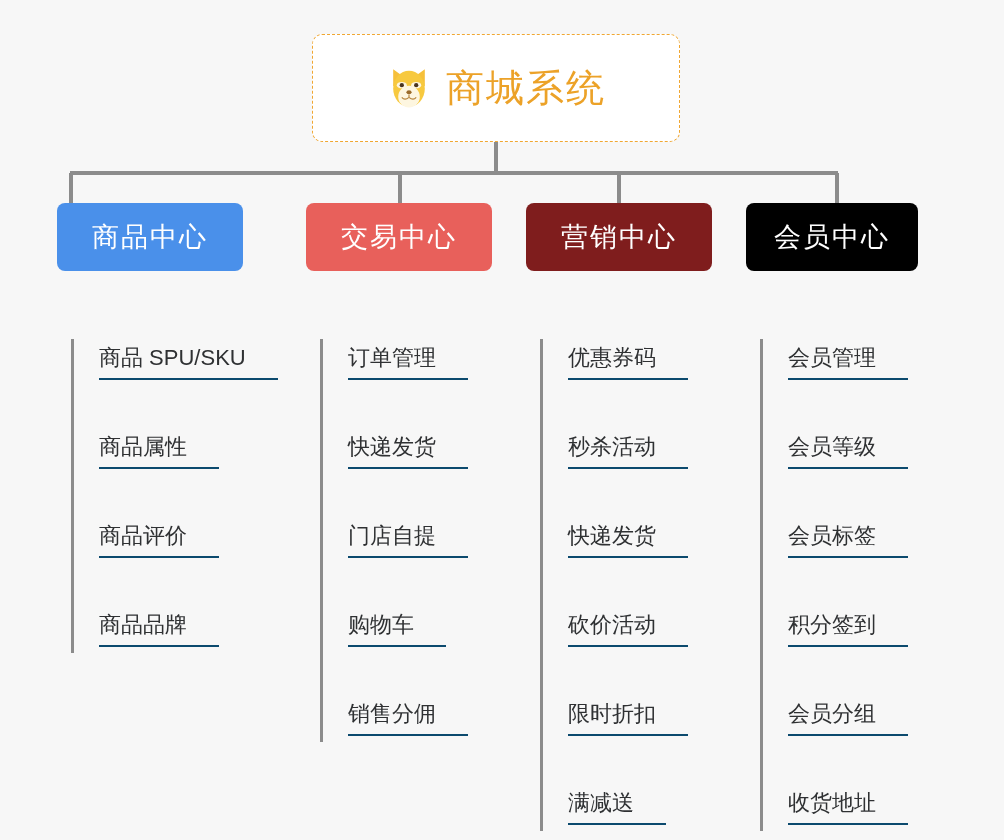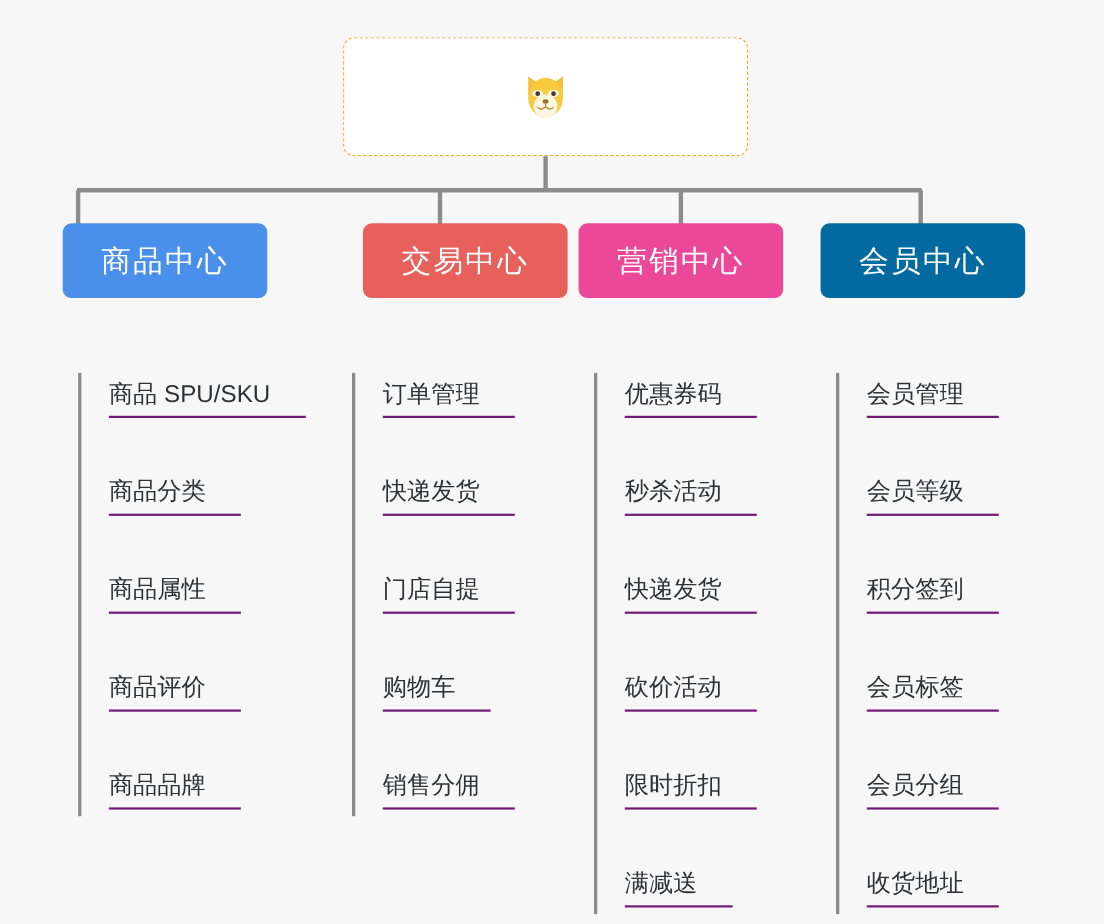--- a/index.html
+++ b/index.html
@@ -93,36 +93,36 @@
     display: flex;
     align-items: flex-end;
     padding-left: 42px;
     padding-bottom: 6px;
   }
   .leaf-label {
     font-size: 22px;
     color: #2f3133;
     line-height: 1.1;
     white-space: nowrap;
-    border-bottom: 2px solid #701a75;
+    border-bottom: 2px solid #0c4a6e;
     padding-bottom: 8px;
     padding-right: 32px;
     display: inline-block;
   }
 
   
   .branch-0 { left: 57px;  width: 250px; }
   .branch-1 { left: 306px; width: 220px; }
   .branch-2 { left: 526px; width: 220px; }
   .branch-3 { left: 746px; width: 220px; }
 
   .branch-0 .branch-header { width: 186px; background: #4a90ea; }
-  .branch-1 .branch-header { width: 186px; background: #e8605b; margin-left: 24px; }
-  .branch-2 .branch-header { width: 186px; background: #ec4899; }
-  .branch-3 .branch-header { width: 186px; background: #0369a1; }
+  .branch-1 .branch-header { width: 186px; background: #e8605b; }
+  .branch-2 .branch-header { width: 186px; background: #7f1d1d; }
+  .branch-3 .branch-header { width: 172px; background: #000000; }
 
   
   .branch-spine {
     position: absolute;
     left: 14px;
     top: 68px;
     width: 3px;
     bottom: 0;
     background: #8c8c8c;
     z-index: 2;
@@ -163,33 +163,31 @@
 
       <ellipse cx="22" cy="28" rx="3" ry="3" fill="#4a3520"></ellipse>
       <ellipse cx="42" cy="28" rx="3" ry="3" fill="#4a3520"></ellipse>
 
       <ellipse cx="32" cy="38" rx="3.6" ry="2.8" fill="#9a6b2b"></ellipse>
 
       <path d="M32 41 L32 45" stroke="#b5823a" stroke-width="1.6" fill="none"></path>
       <path d="M32 45 q -6 5 -10 0" stroke="#b5823a" stroke-width="1.6" fill="none"></path>
       <path d="M32 45 q 6 5 10 0" stroke="#b5823a" stroke-width="1.6" fill="none"></path>
     </svg>
+    <span class="root-title">商城系统</span>
   </div>
 
   <div class="branch branch-0">
     <div class="branch-header">商品中心</div>
     <div class="branch-items">
       <div class="branch-spine"></div>
       <div class="leaf">
           <span class="leaf-label">商品 SPU/SKU</span>
         </div>
       <div class="leaf">
-          <span class="leaf-label">商品分类</span>
-        </div>
-      <div class="leaf">
           <span class="leaf-label">商品属性</span>
         </div>
       <div class="leaf">
           <span class="leaf-label">商品评价</span>
         </div>
       <div class="leaf">
           <span class="leaf-label">商品品牌</span>
         </div>
     </div>
   </div>
@@ -245,26 +243,26 @@
     <div class="branch-header">会员中心</div>
     <div class="branch-items">
       <div class="branch-spine"></div>
       <div class="leaf">
           <span class="leaf-label">会员管理</span>
         </div>
       <div class="leaf">
           <span class="leaf-label">会员等级</span>
         </div>
       <div class="leaf">
+          <span class="leaf-label">会员标签</span>
+        </div>
+      <div class="leaf">
           <span class="leaf-label">积分签到</span>
         </div>
       <div class="leaf">
-          <span class="leaf-label">会员标签</span>
-        </div>
-      <div class="leaf">
           <span class="leaf-label">会员分组</span>
         </div>
       <div class="leaf">
           <span class="leaf-label">收货地址</span>
         </div>
     </div>
   </div>
 
 </div>
 

